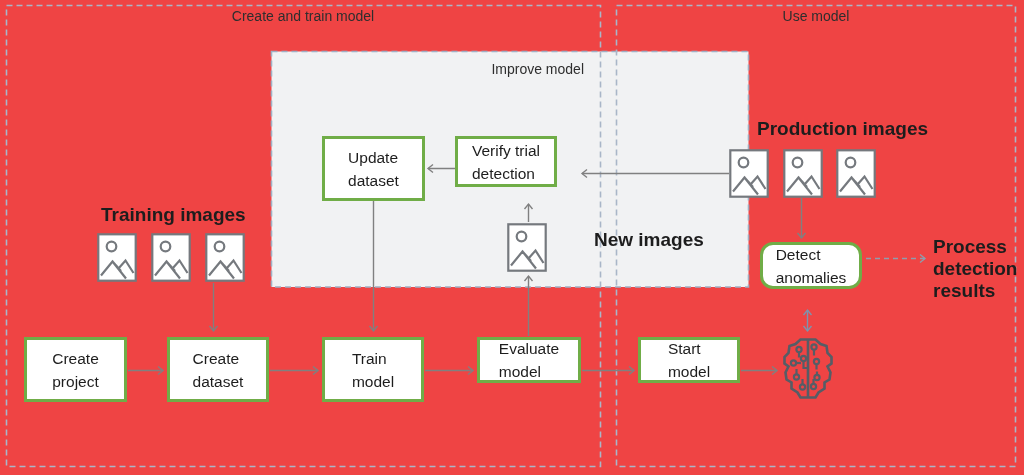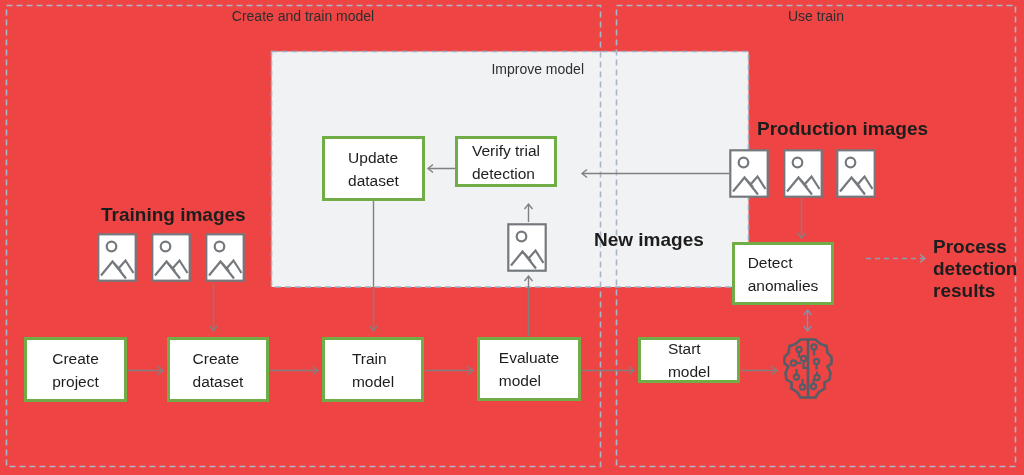--- a/index.html
+++ b/index.html
@@ -80,21 +80,21 @@
       <path d="M528.5,222 V204" marker-end="url(#ah)"></path>
       <path d="M477,168.5 H428" marker-end="url(#ah)"></path>
       <path d="M729,173.5 H582" marker-end="url(#ah)"></path>
       <path d="M801.5,198 V238" marker-end="url(#ah)"></path>
     </g>
     <path d="M807.5,310 V331" stroke="#7e93ad" stroke-width="1.4" fill="none" marker-start="url(#ahb)" marker-end="url(#ahb)"></path>
     <path d="M866,258.5 H925" stroke="#8e9dad" stroke-width="1.4" fill="none" stroke-dasharray="5 4" marker-end="url(#ahd)"></path>
   </svg>
 
   <div class="section-title" style="left:6px;top:8px;width:594px;">Create and train model</div>
-  <div class="section-title" style="left:616px;top:8px;width:400px;">Use train</div>
+  <div class="section-title" style="left:616px;top:8px;width:400px;">Use model</div>
   <div class="improve-title" style="left:257px;top:61px;width:327px;">Improve model</div>
 
   <div class="annotation" style="left:101px;top:204px;">Training images</div>
   <div class="annotation" style="left:757px;top:118px;">Production images</div>
   <div class="annotation" style="left:594px;top:229px;text-align:center;">New images</div>
   <div class="annotation" style="left:933px;top:236px;">Process
 detection
 results</div>
 
   <svg class="icon" style="left:97px;top:233px;" width="40" height="49">
@@ -153,34 +153,34 @@
 project</span>
   </div>
   <div class="node" style="left:167px;top:337px;width:102px;height:65px;">
     <span class="node-label">Create
 dataset</span>
   </div>
   <div class="node" style="left:322px;top:337px;width:102px;height:65px;">
     <span class="node-label">Train
 model</span>
   </div>
-  <div class="node" style="left:477px;top:337px;width:104px;height:64px;">
+  <div class="node" style="left:477px;top:337px;width:104px;height:46px;">
     <span class="node-label">Evaluate
 model</span>
   </div>
   <div class="node" style="left:638px;top:337px;width:102px;height:46px;">
     <span class="node-label">Start
 model</span>
   </div>
   <div class="node" style="left:322px;top:136px;width:103px;height:65px;">
     <span class="node-label">Update
 dataset</span>
   </div>
   <div class="node" style="left:455px;top:136px;width:102px;height:51px;">
     <span class="node-label">Verify trial
 detection</span>
   </div>
-  <div class="node" style="left:732px;top:242px;width:102px;height:63px;">
+  <div class="node" style="left:760px;top:242px;width:102px;height:47px;border-radius:13px;">
     <span class="node-label">Detect
 anomalies</span>
   </div>
 
 </div>
 
 </body></html>

